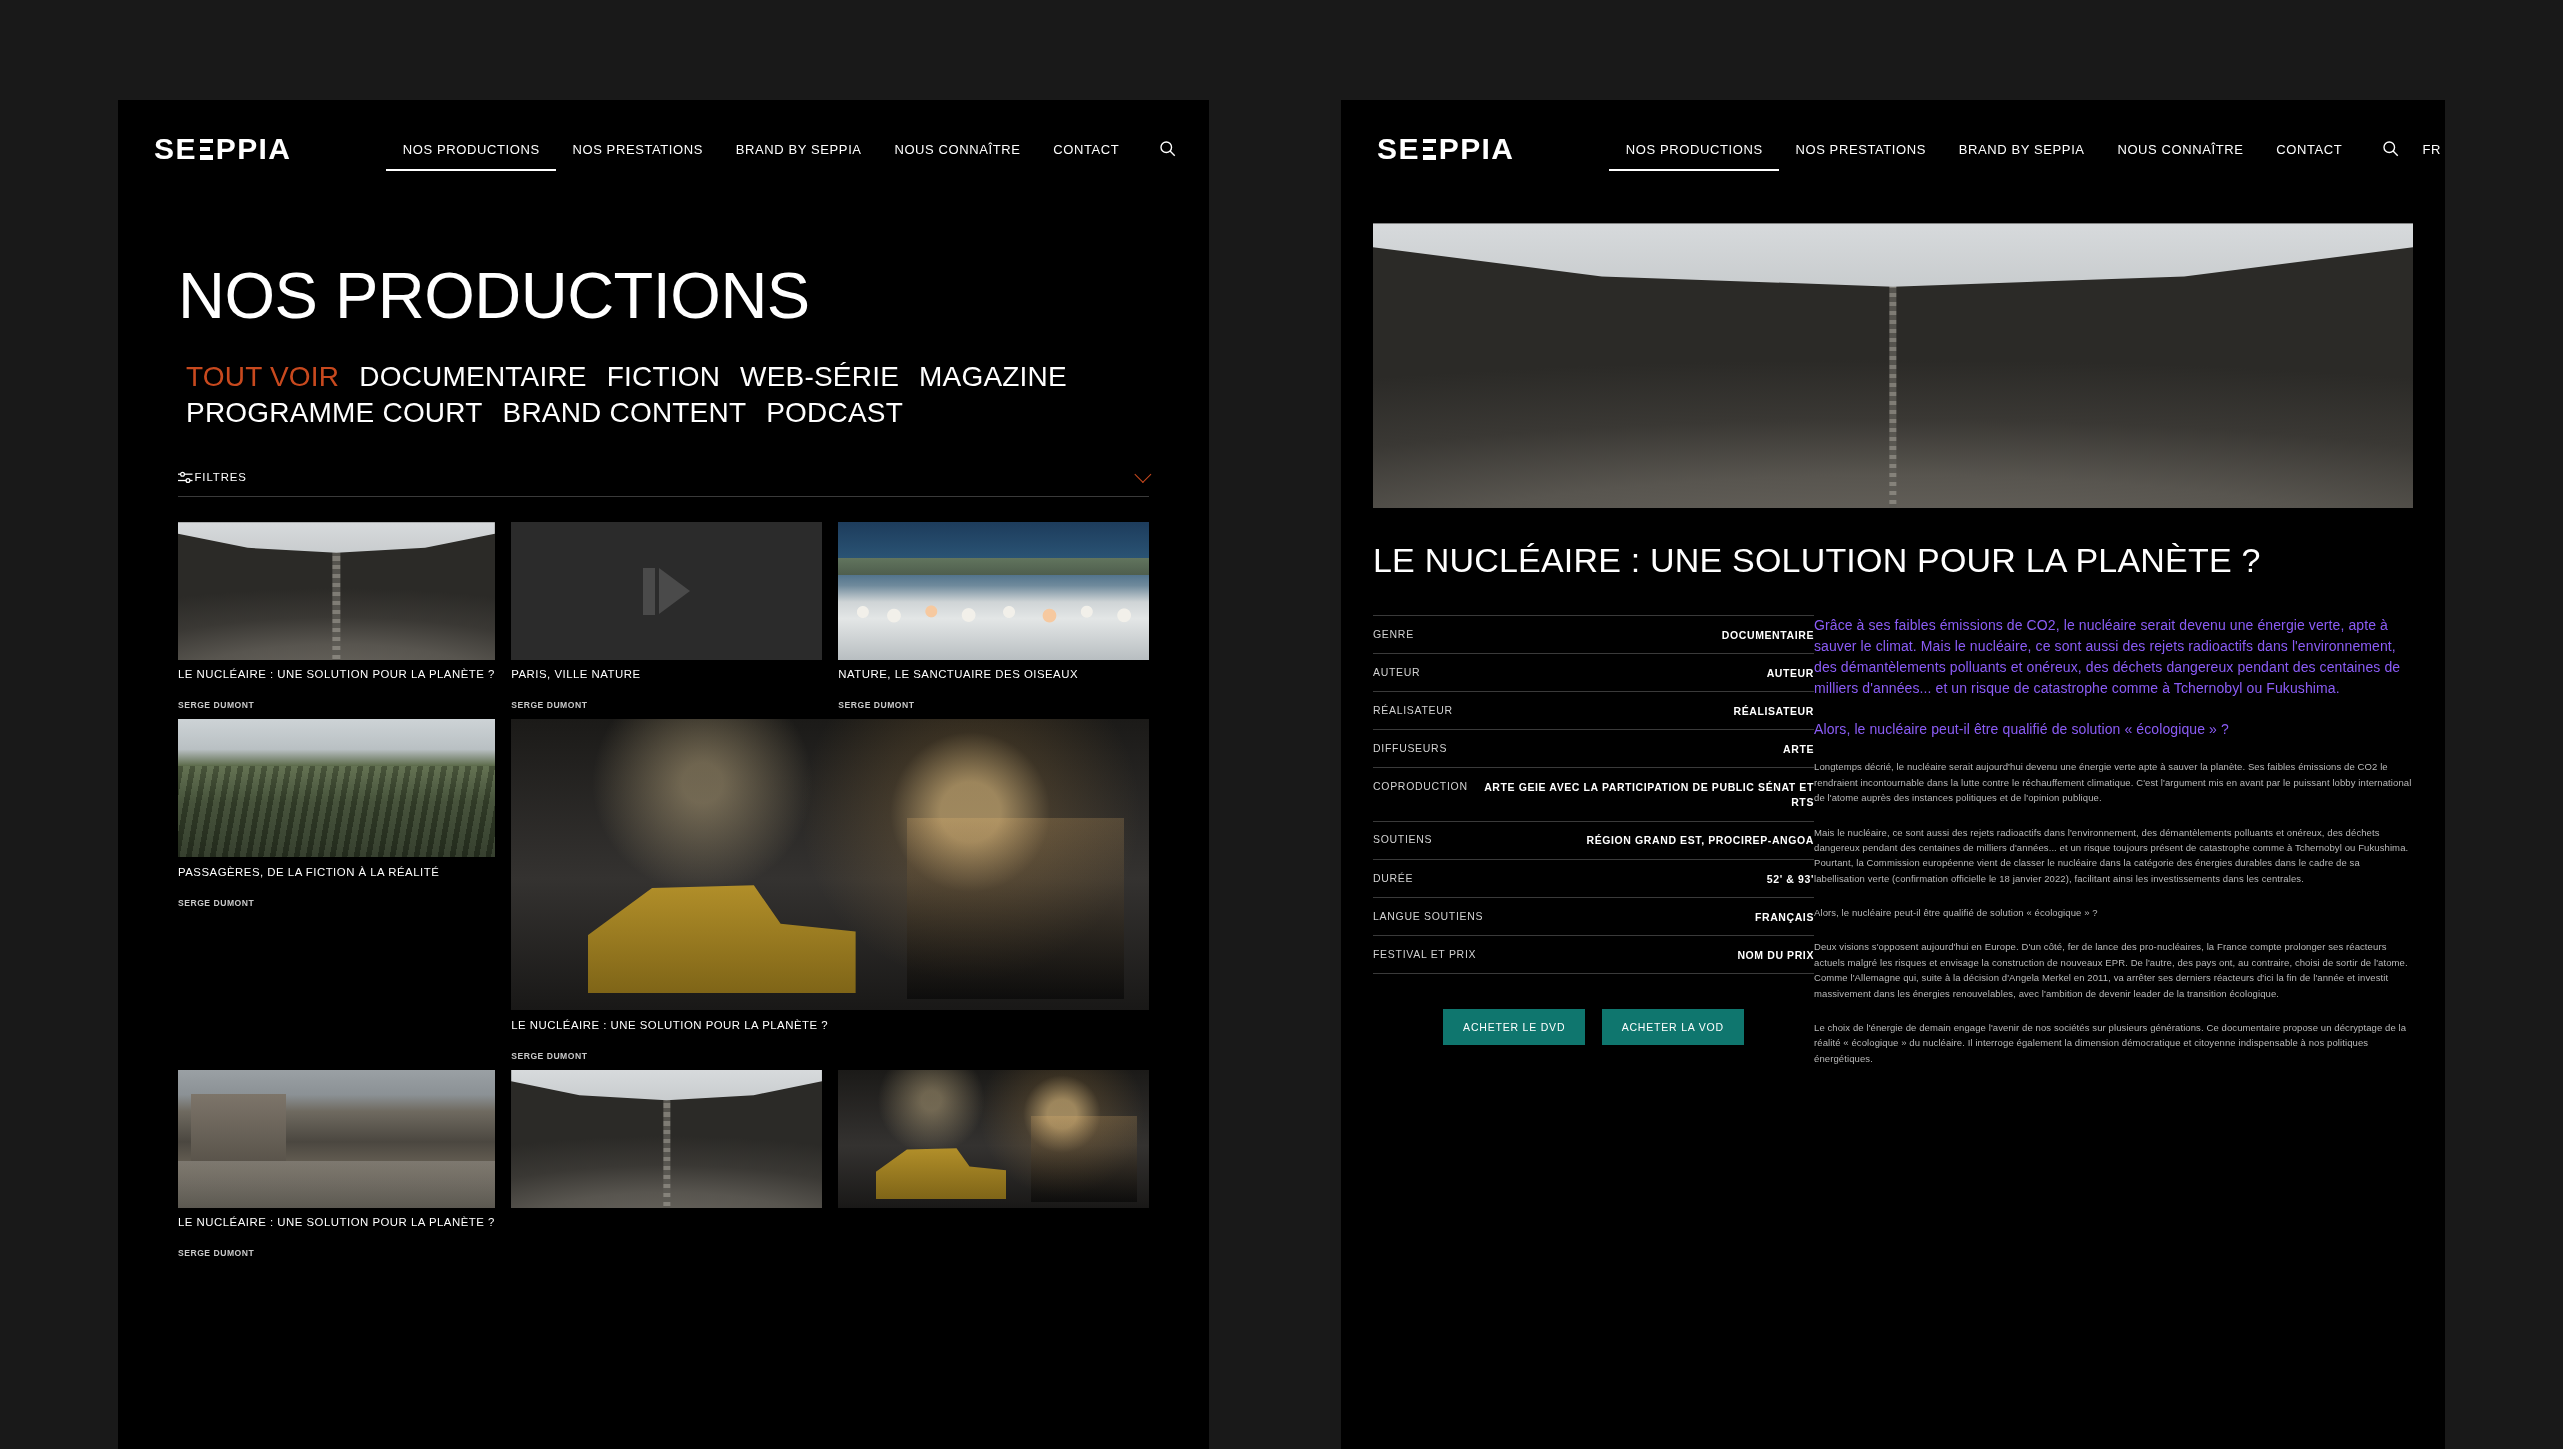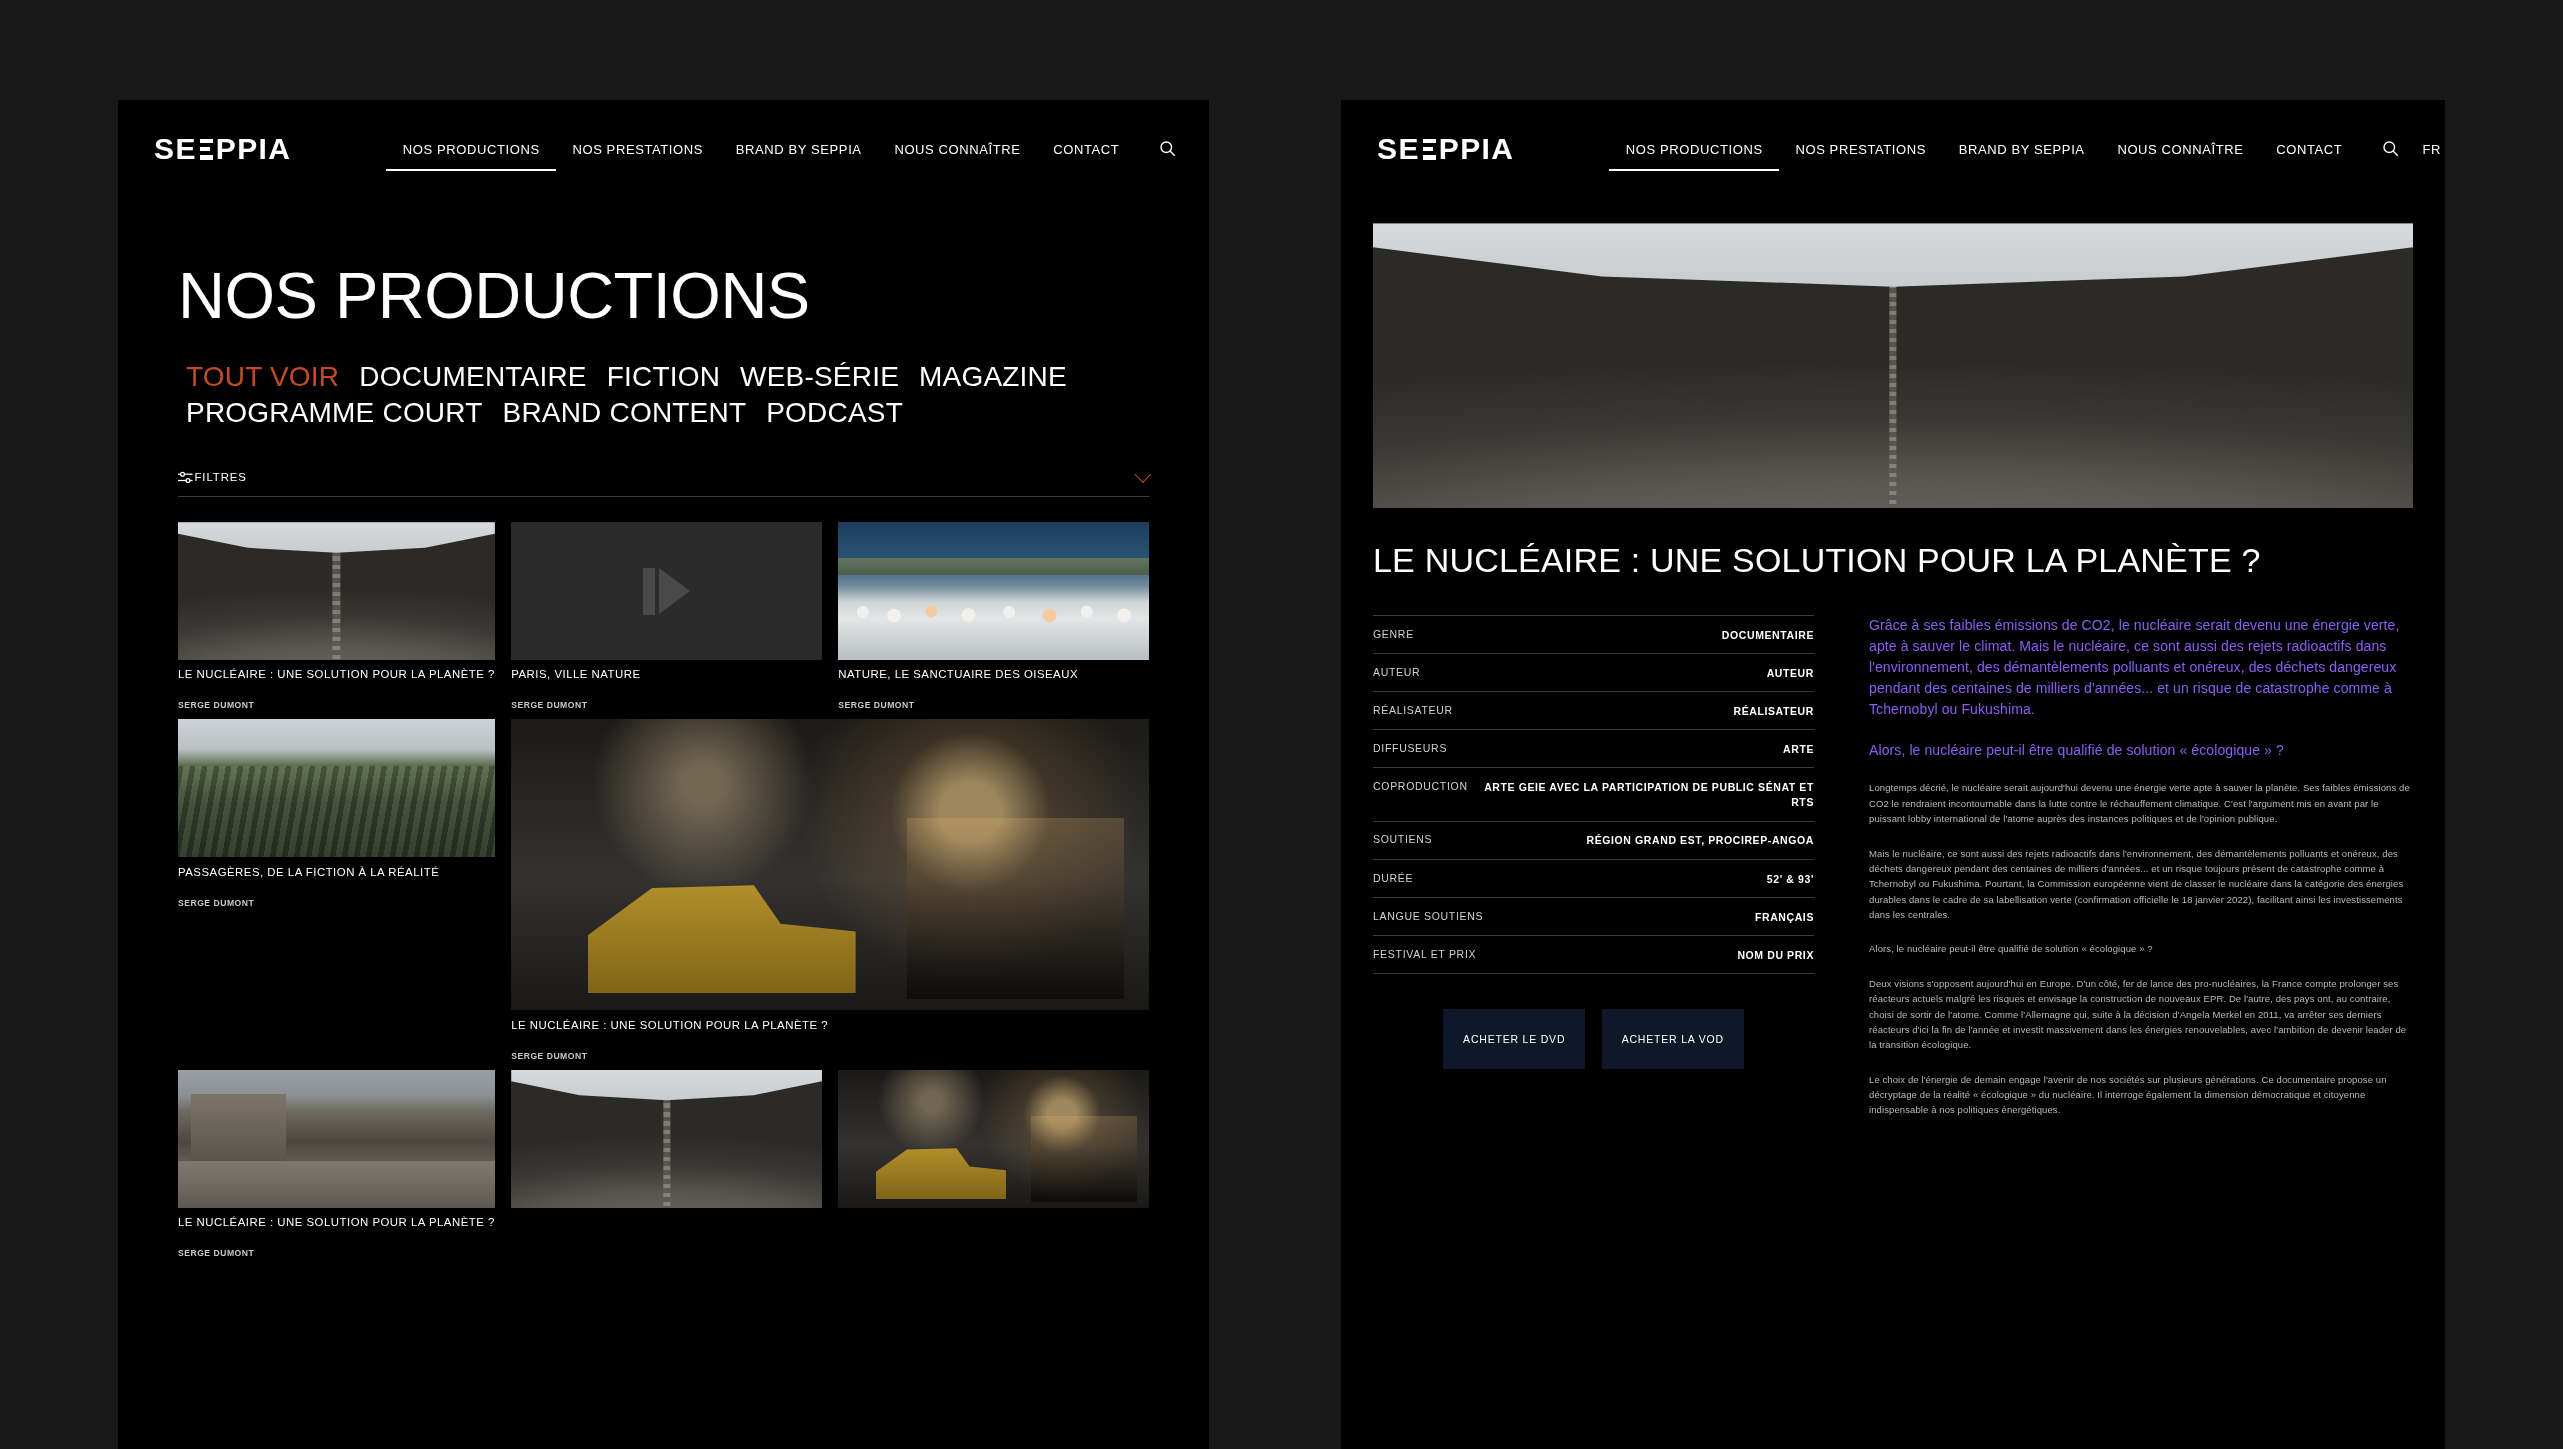--- a/index.html
+++ b/index.html
@@ -304,21 +304,20 @@
   .detail-title {
     color: #fff;
     font-size: 34px;
     font-weight: 400;
     letter-spacing: 0.2px;
     padding: 33px 32px 0 32px;
   }
   .detail-body {
     display: flex;
     padding: 35px 32px 0 32px;
-    gap: 55px;
   }
   .meta-col { width: 441px; flex: 0 0 441px; }
   .meta-row {
     display: flex;
     justify-content: space-between;
     align-items: flex-start;
     border-bottom: 0.9px solid #3a3a3a;
     padding: 11.8px 0 10px 0;
     gap: 16.4px;
   }
@@ -337,26 +336,26 @@
     text-align: right;
     line-height: 1.45;
   }
   .buy-row {
     display: flex;
     gap: 16.4px;
     justify-content: center;
     margin-top: 35px;
   }
   .btn {
-    background: #0f172a;
+    background: #0f766e;
     border: none;
     color: #fff;
     font-size: 10.5px;
     letter-spacing: 0.8px;
-    padding: 24px 20px;
+    padding: 12px 20px;
     cursor: pointer;
     font-family: "Liberation Sans", sans-serif;
   }
   .text-col { flex: 1 1 auto; }
   .lede {
     color: #8b5cf6;
     font-size: 14px;
     line-height: 1.5;
     letter-spacing: 0.1px;
   }

